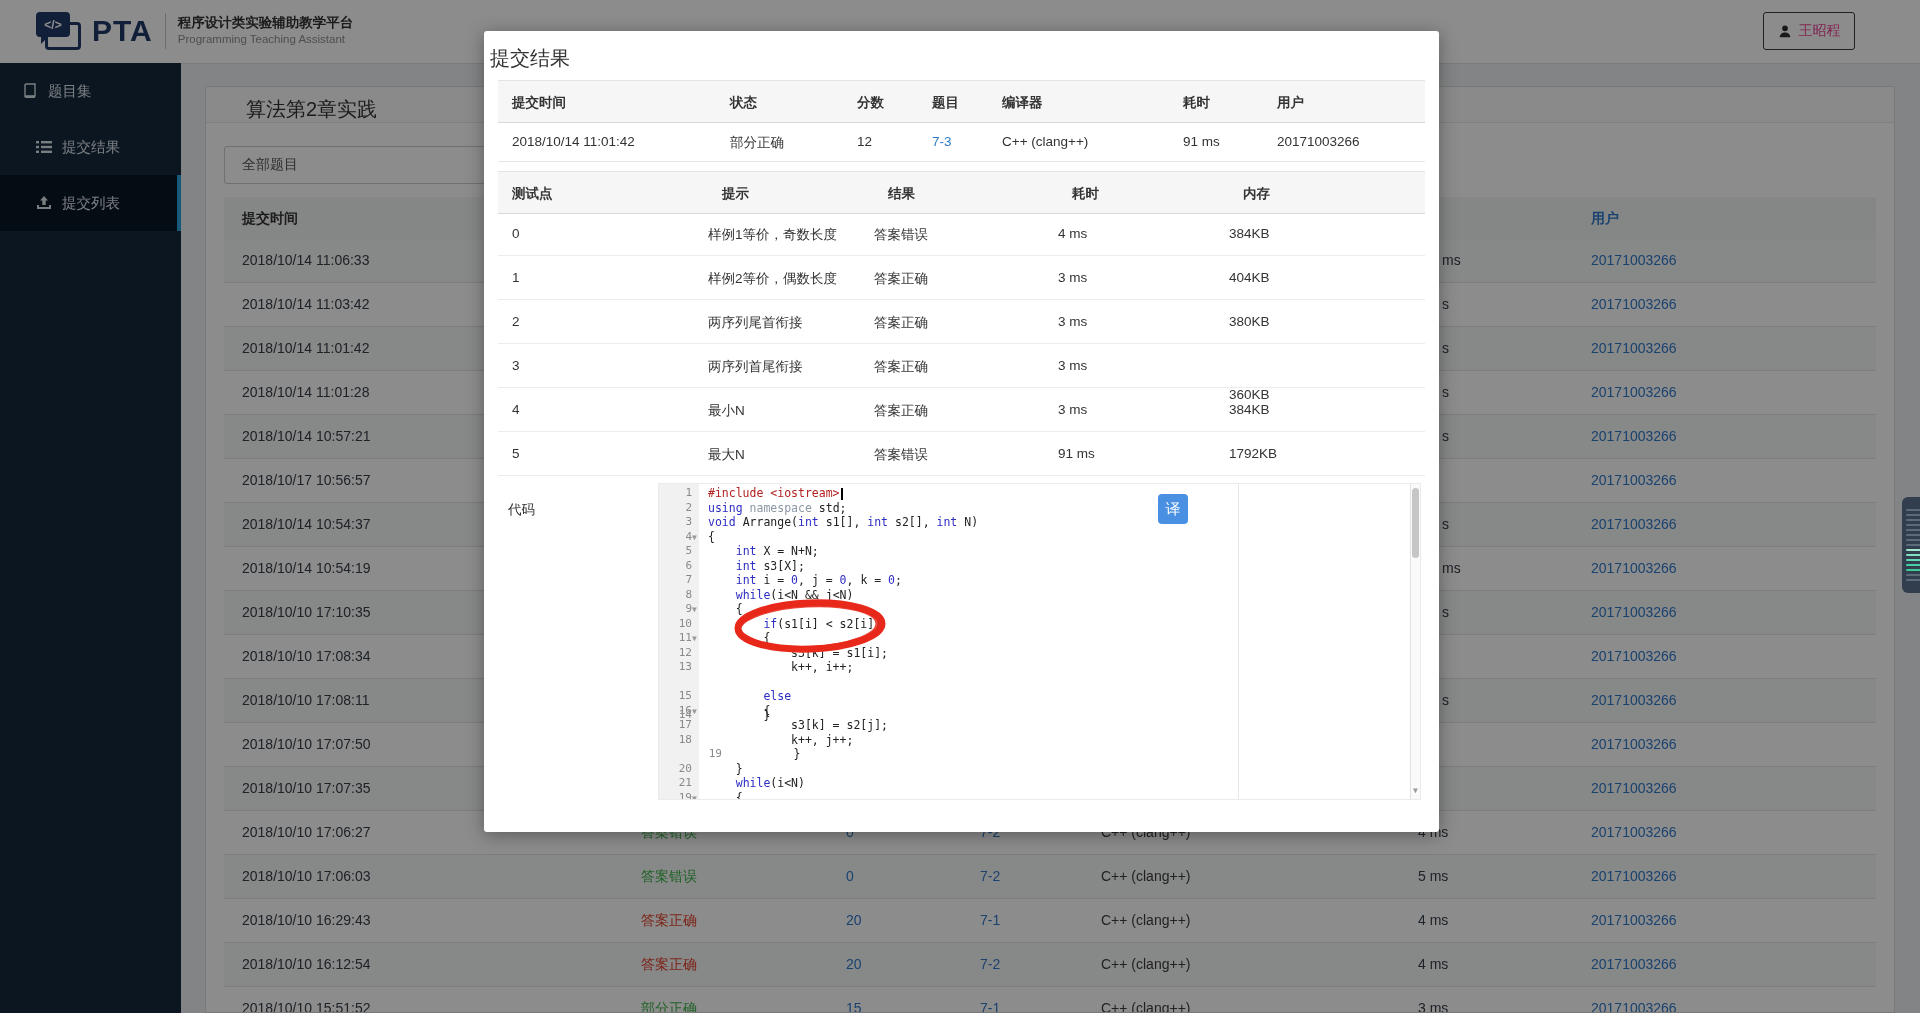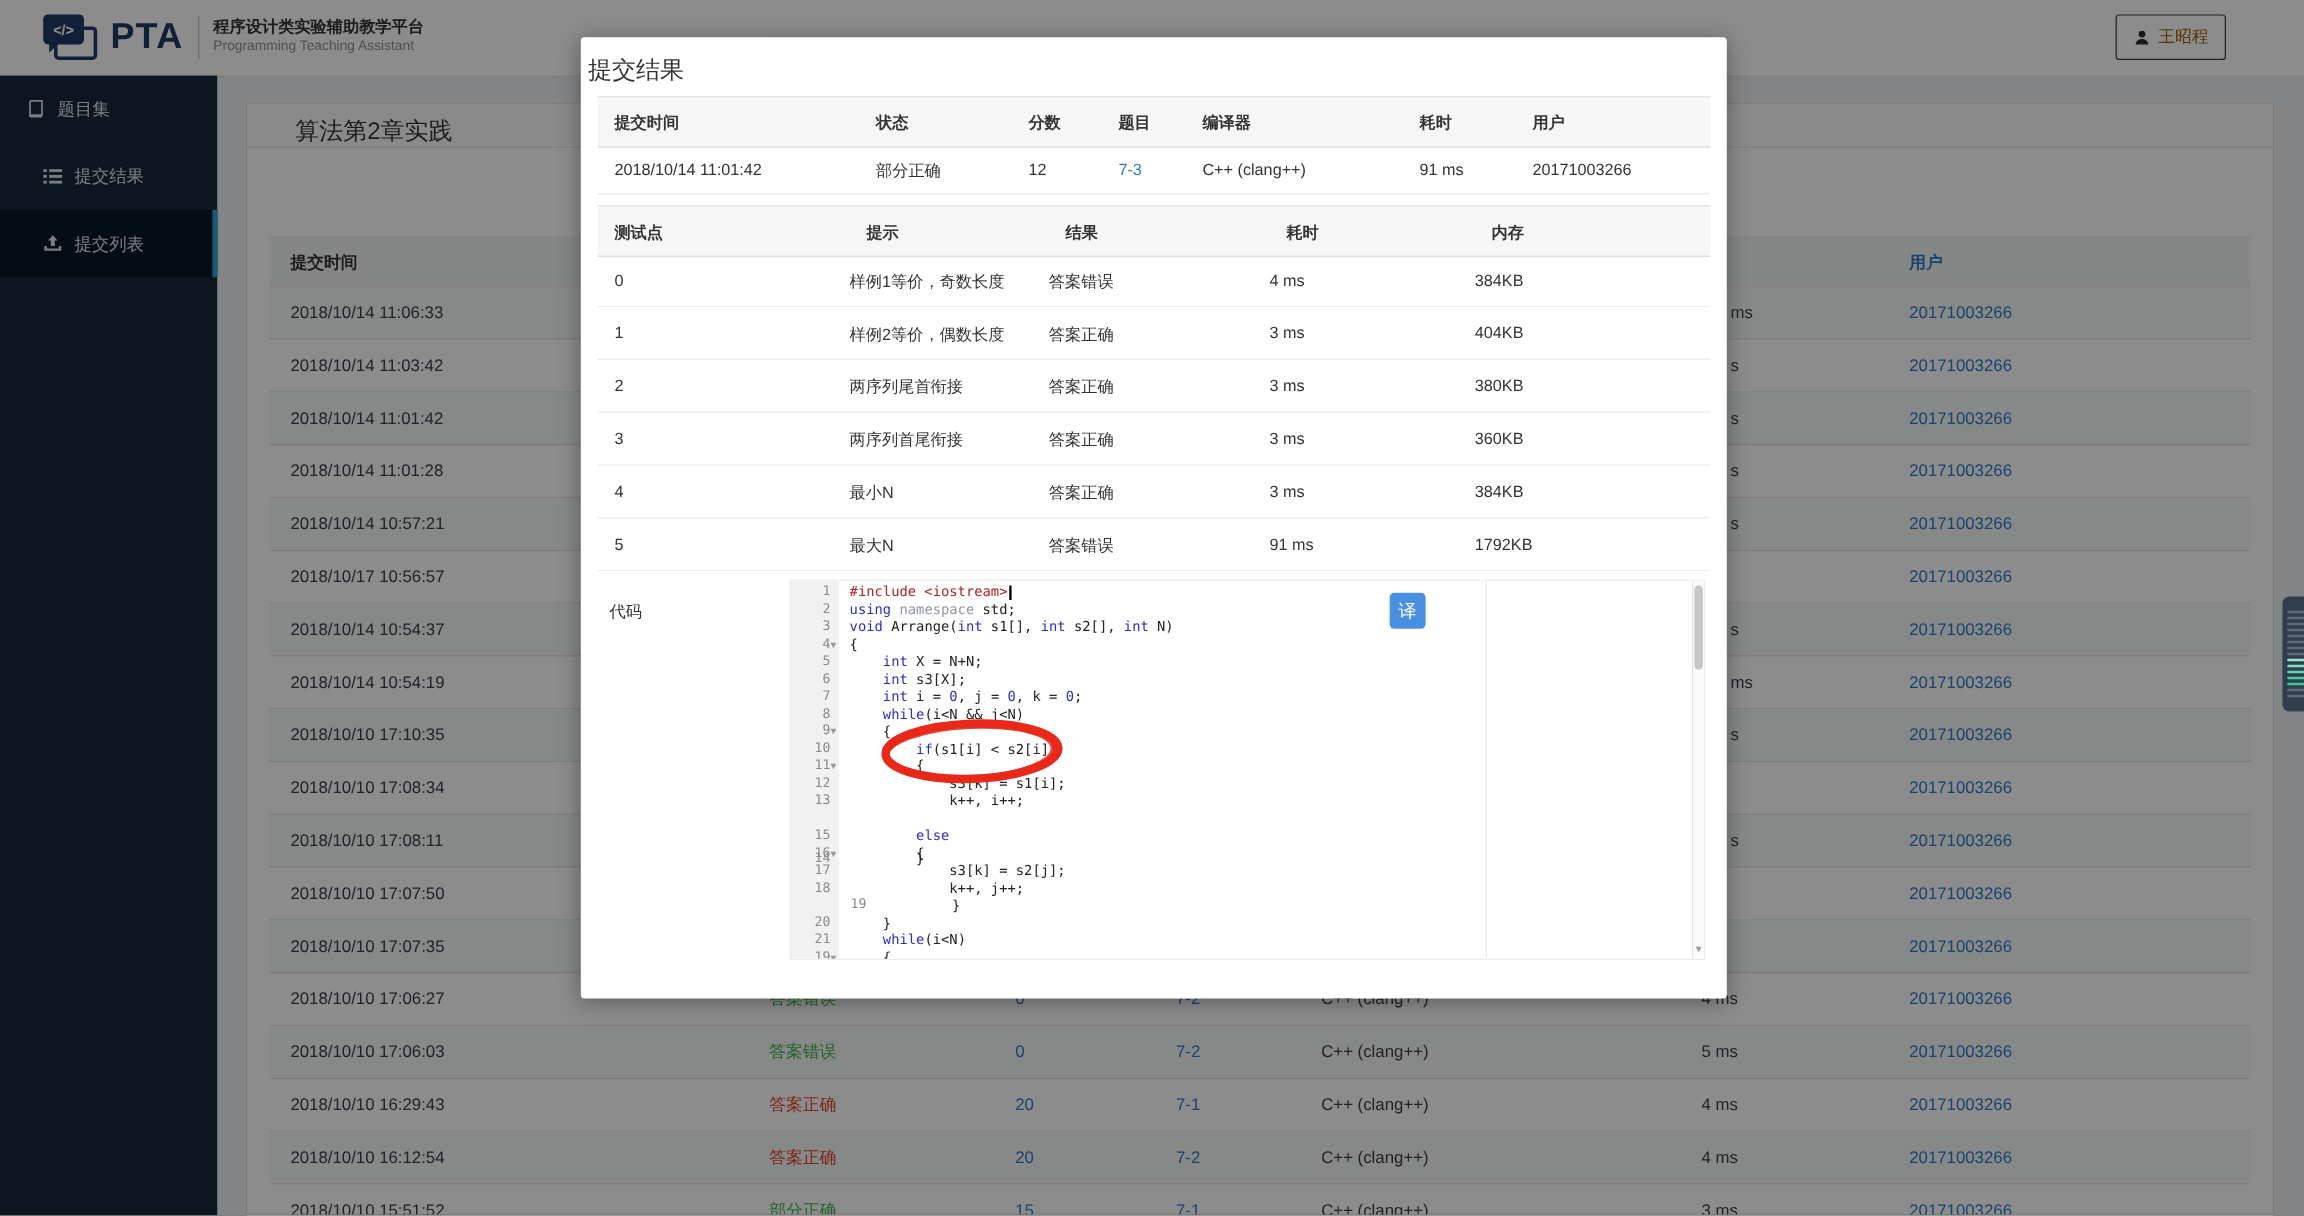--- a/index.html
+++ b/index.html
@@ -12,21 +12,21 @@
   .logo-bubble-back{position:absolute;left:9px;top:10px;width:30px;height:22px;border:3px solid #1f3a68;border-radius:4px;background:#fff;}
   .logo-bubble{position:absolute;left:0;top:0;width:34px;height:25px;background:#1f3a68;border-radius:4px;
                color:#fff;font-weight:bold;font-size:12px;display:flex;align-items:center;justify-content:center;}
   .logo-tail{position:absolute;left:5px;top:24px;width:0;height:0;border-left:8px solid #1f3a68;border-bottom:8px solid transparent;}
   .logo-text{font-size:30px;font-weight:bold;color:#1f3a68;letter-spacing:1px;}
   .logo-div{width:1px;height:36px;background:#c9c9c9;}
   .logo-sub{display:flex;flex-direction:column;justify-content:center;line-height:1.25;}
   .logo-sub .cn{font-size:13.5px;font-weight:bold;color:#333;}
   .logo-sub .en{font-size:11.5px;color:#8f8f8f;}
   .user-btn{position:absolute;left:1763px;top:12px;width:92px;height:38px;border:1px solid #3c3c3c;border-radius:3px;
-            display:flex;align-items:center;justify-content:center;gap:7px;font-size:14px;color:#a16207;background:#fff;cursor:pointer;box-sizing:border-box;}
+            display:flex;align-items:center;justify-content:center;gap:7px;font-size:14px;color:#ec4899;background:#fff;cursor:pointer;box-sizing:border-box;}
   
   .sidebar{position:absolute;top:63px;left:0;width:181px;bottom:0;background:#16293c;z-index:1;}
   .side-item{position:absolute;left:0;width:181px;height:56px;display:flex;align-items:center;gap:10px;
              color:#dde5ec;font-size:14.5px;cursor:pointer;box-sizing:border-box;padding-left:22px;}
   .side-item.sub{padding-left:36px;}
   .side-item.active{background:#0a1826;}
   .side-item.active::after{content:"";position:absolute;right:0;top:0;bottom:0;width:4px;background:#2aa2dc;}
   .side-item svg{flex:0 0 auto;}
   
   .card{position:absolute;left:205px;top:86px;width:1690px;bottom:0;background:#fff;border:1px solid #ddd;box-sizing:border-box;}
@@ -142,20 +142,23 @@
         <path d="M1 10v4h14v-4h-2v2H3v-2z" fill="#dde5ec"></path>
       </svg>
       <span>提交列表</span>
     </div>
   </aside>
 
   <main class="card">
     <div class="card-header">
       <span class="card-title">算法第2章实践</span>
     </div>
+    <div class="filter">
+      <span>全部题目</span>
+    </div>
     <div class="bg-thead">
       <span class="bgc c-time">提交时间</span>
       <span class="bgc c-user">用户</span>
     </div>
     <div class="bg-rows" id="bg-rows">
         <div class="bg-row">
           <span class="bgc c-time">2018/10/14 11:06:33</span>
           <span class="bgc c-status "></span>
           <span class="bgc c-score"></span>
           <span class="bgc c-problem"></span>
@@ -366,21 +369,21 @@
           <span class="mc" style="left: 210px;">两序列尾首衔接</span>
           <span class="mc st-red" style="left: 376px;">答案正确</span>
           <span class="mc" style="left: 560px;">3 ms</span>
           <span class="mc" style="left: 731px;">380KB</span>
         </div>
         <div class="m-test-row">
           <span class="mc" style="left: 14px;">3</span>
           <span class="mc" style="left: 210px;">两序列首尾衔接</span>
           <span class="mc st-red" style="left: 376px;">答案正确</span>
           <span class="mc" style="left: 560px;">3 ms</span>
-          <span class="mc" style="left: 731px;">360KB</span>
+          <span class="mc" style="left: 731px; margin-top: 29px;">360KB</span>
         </div>
         <div class="m-test-row">
           <span class="mc" style="left: 14px;">4</span>
           <span class="mc" style="left: 210px;">最小N</span>
           <span class="mc st-red" style="left: 376px;">答案正确</span>
           <span class="mc" style="left: 560px;">3 ms</span>
           <span class="mc" style="left: 731px;">384KB</span>
         </div>
         <div class="m-test-row">
           <span class="mc" style="left: 14px;">5</span>

